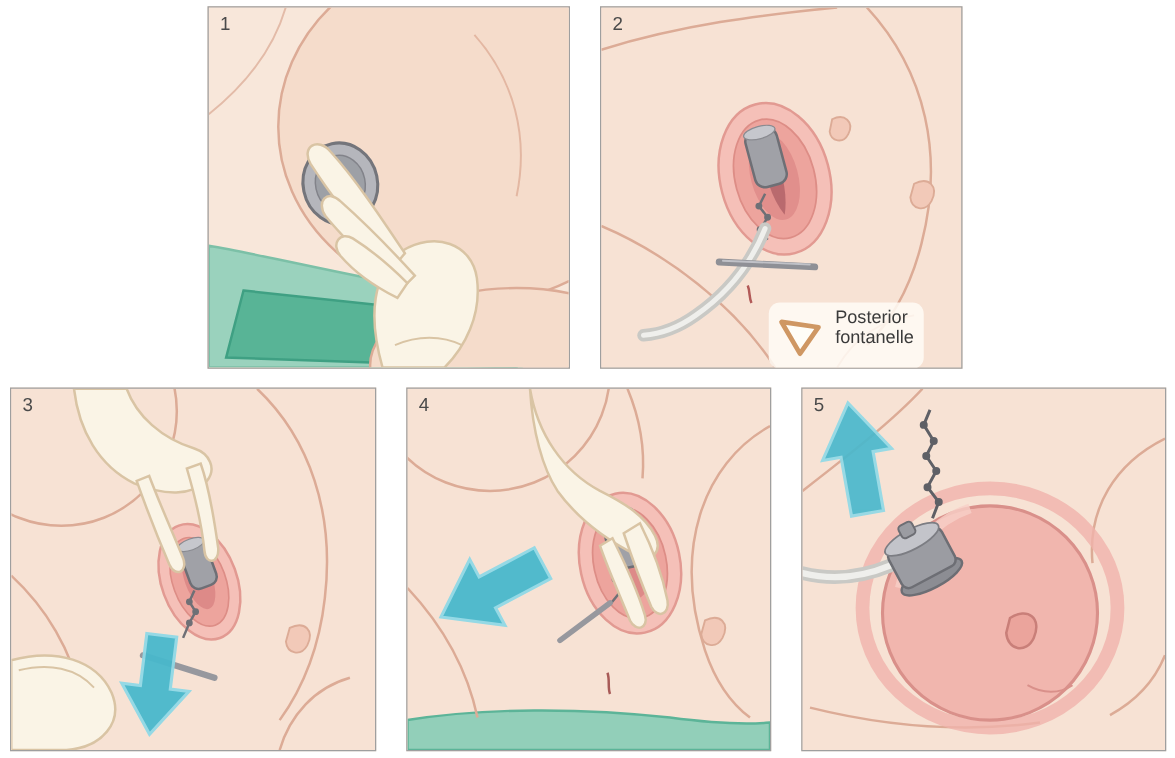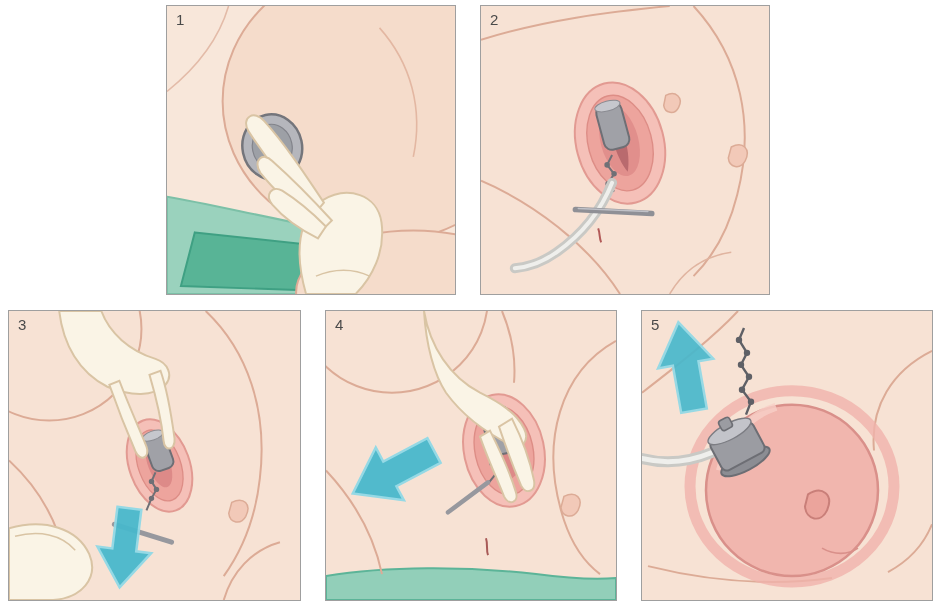--- a/index.html
+++ b/index.html
@@ -88,20 +88,26 @@
         <path d="M 132,178 C 120,208 102,230 76,248 C 62,258 48,263 34,264" stroke="#c9c9c5" stroke-width="10"></path>
         <path d="M 132,178 C 120,208 102,230 76,248 C 62,258 48,263 34,264" stroke="#ececе8" stroke-width="4"></path>
         <path d="M 132,178 C 120,208 102,230 76,248 C 62,258 48,263 34,264" stroke="#efefec" stroke-width="4"></path>
       </g>
       <g stroke-linecap="round">
         <line x1="95" y1="205" x2="172" y2="209" stroke="#8f9096" stroke-width="5.5"></line>
         <line x1="98" y1="204" x2="168" y2="207" stroke="#c0c1c7" stroke-width="1.5"></line>
       </g>
       <path d="M 118,224 c 2,5 1,10 3,14" stroke="#b25a58" stroke-width="2" fill="none"></path>
     </svg>
+    <div class="fontanelle-label">
+      <svg width="19" height="20" viewBox="0 0 19 20">
+        <polygon points="9,17 2,5 16,7" fill="#fffdf7" stroke="#cf9763" stroke-width="1.8" stroke-linejoin="round"></polygon>
+      </svg>
+      <div class="txt">Posterior fontanelle</div>
+    </div>
   </div>
 
   <div class="panel" id="p3">
     <div class="panel-number">3</div>
     <svg viewBox="0 0 290 290" preserveAspectRatio="none">
       <rect width="290" height="290" fill="#f7e2d4"></rect>
       <g fill="none" stroke="#dcab96" stroke-width="2">
         <circle cx="40" cy="18" r="92"></circle>
         <path d="M 196,0 C 238,40 258,100 250,168 C 246,204 234,238 214,266"></path>
         <path d="M 0,150 C 28,176 48,210 56,248"></path>

